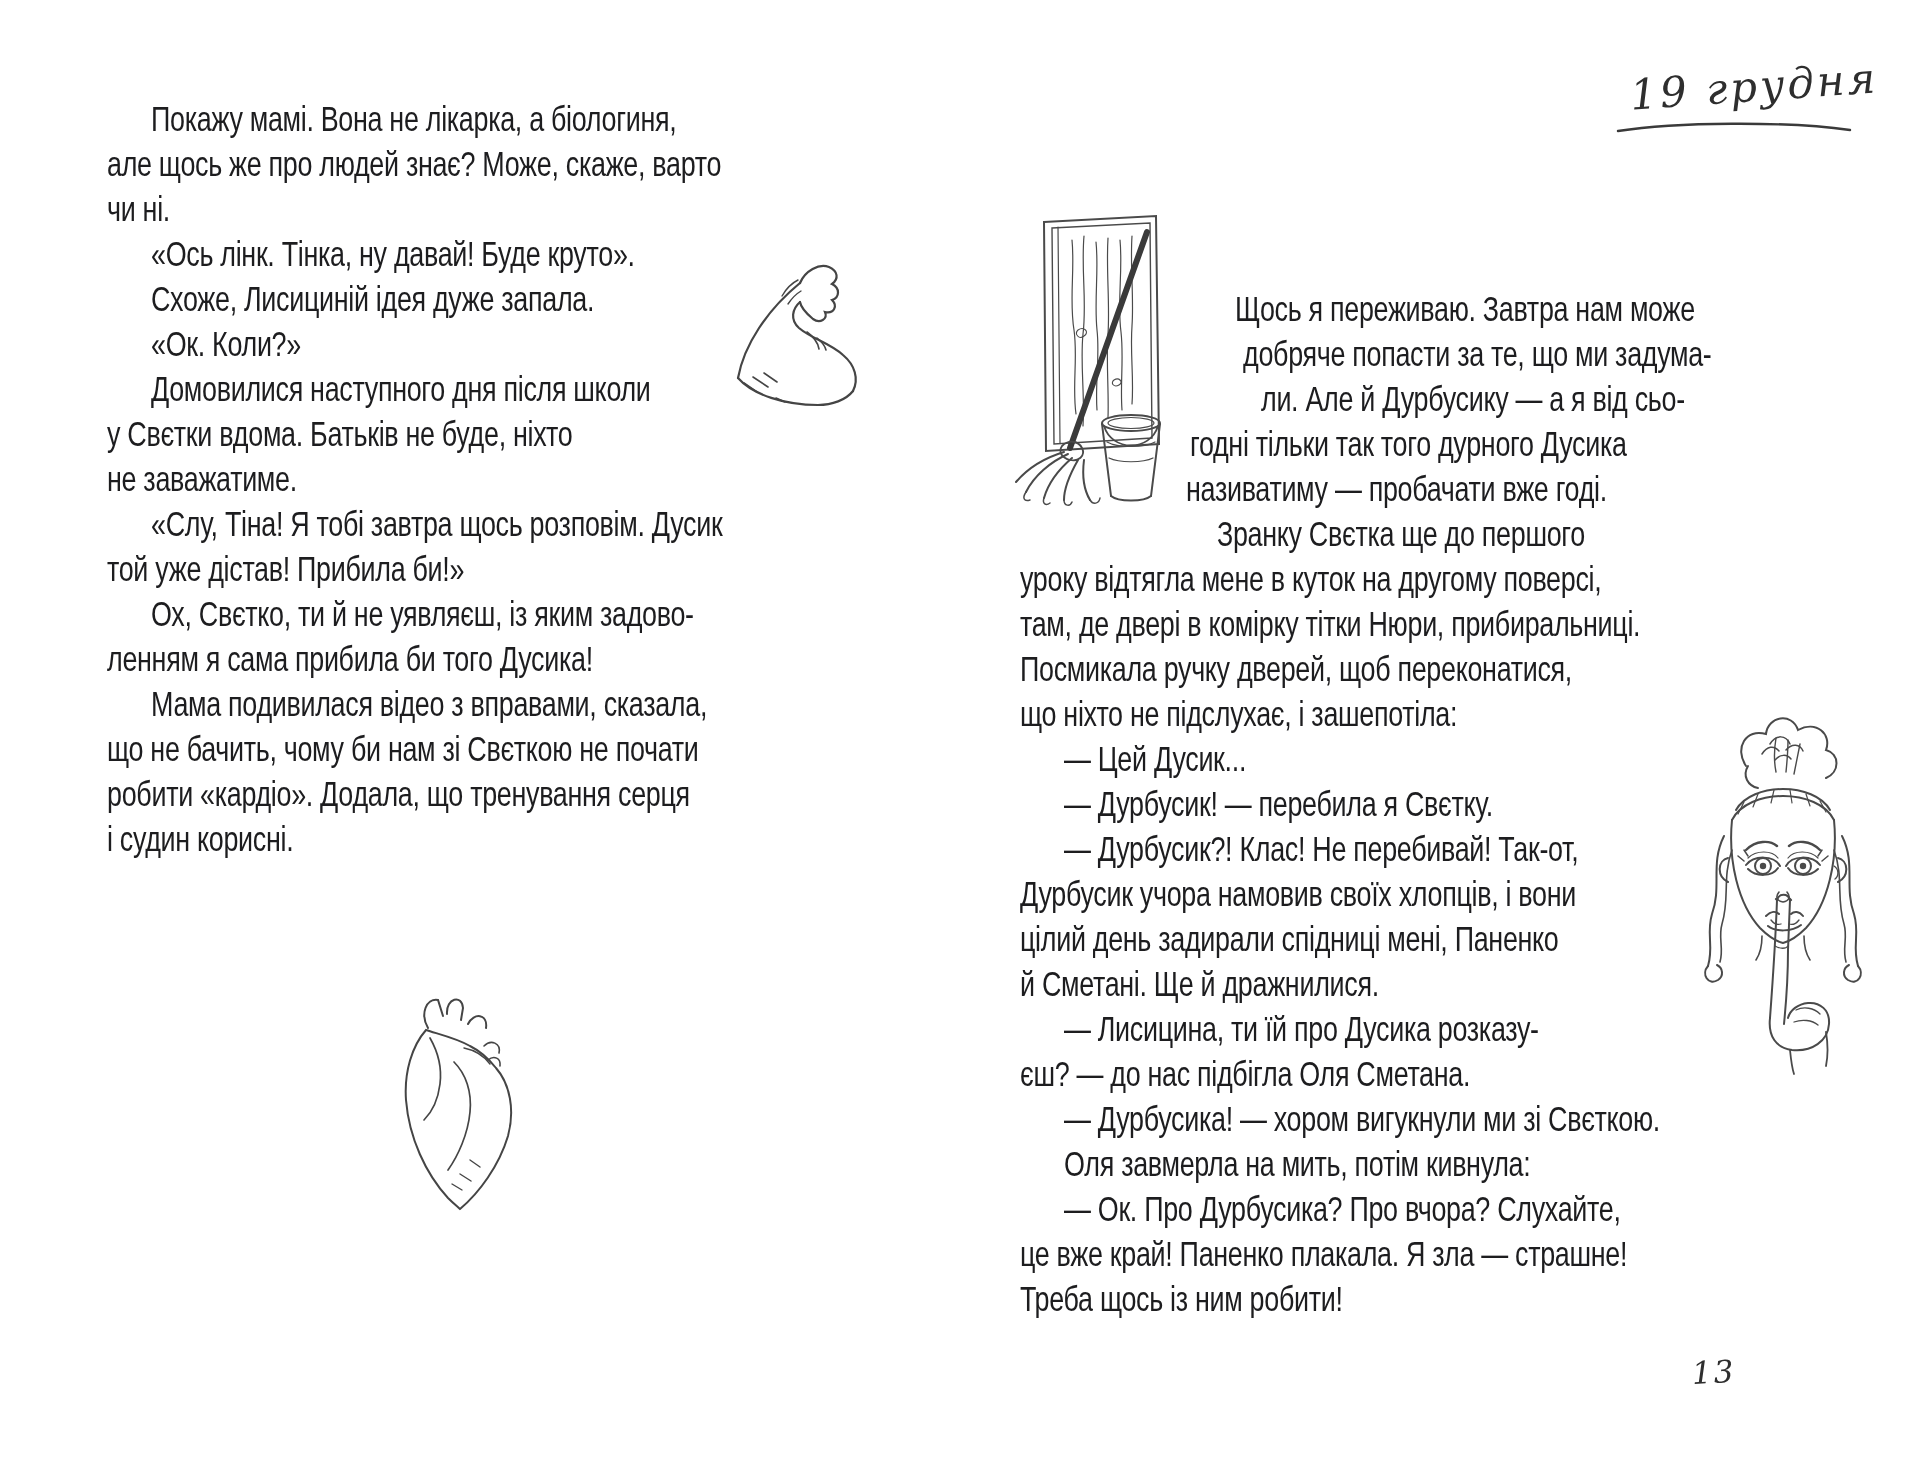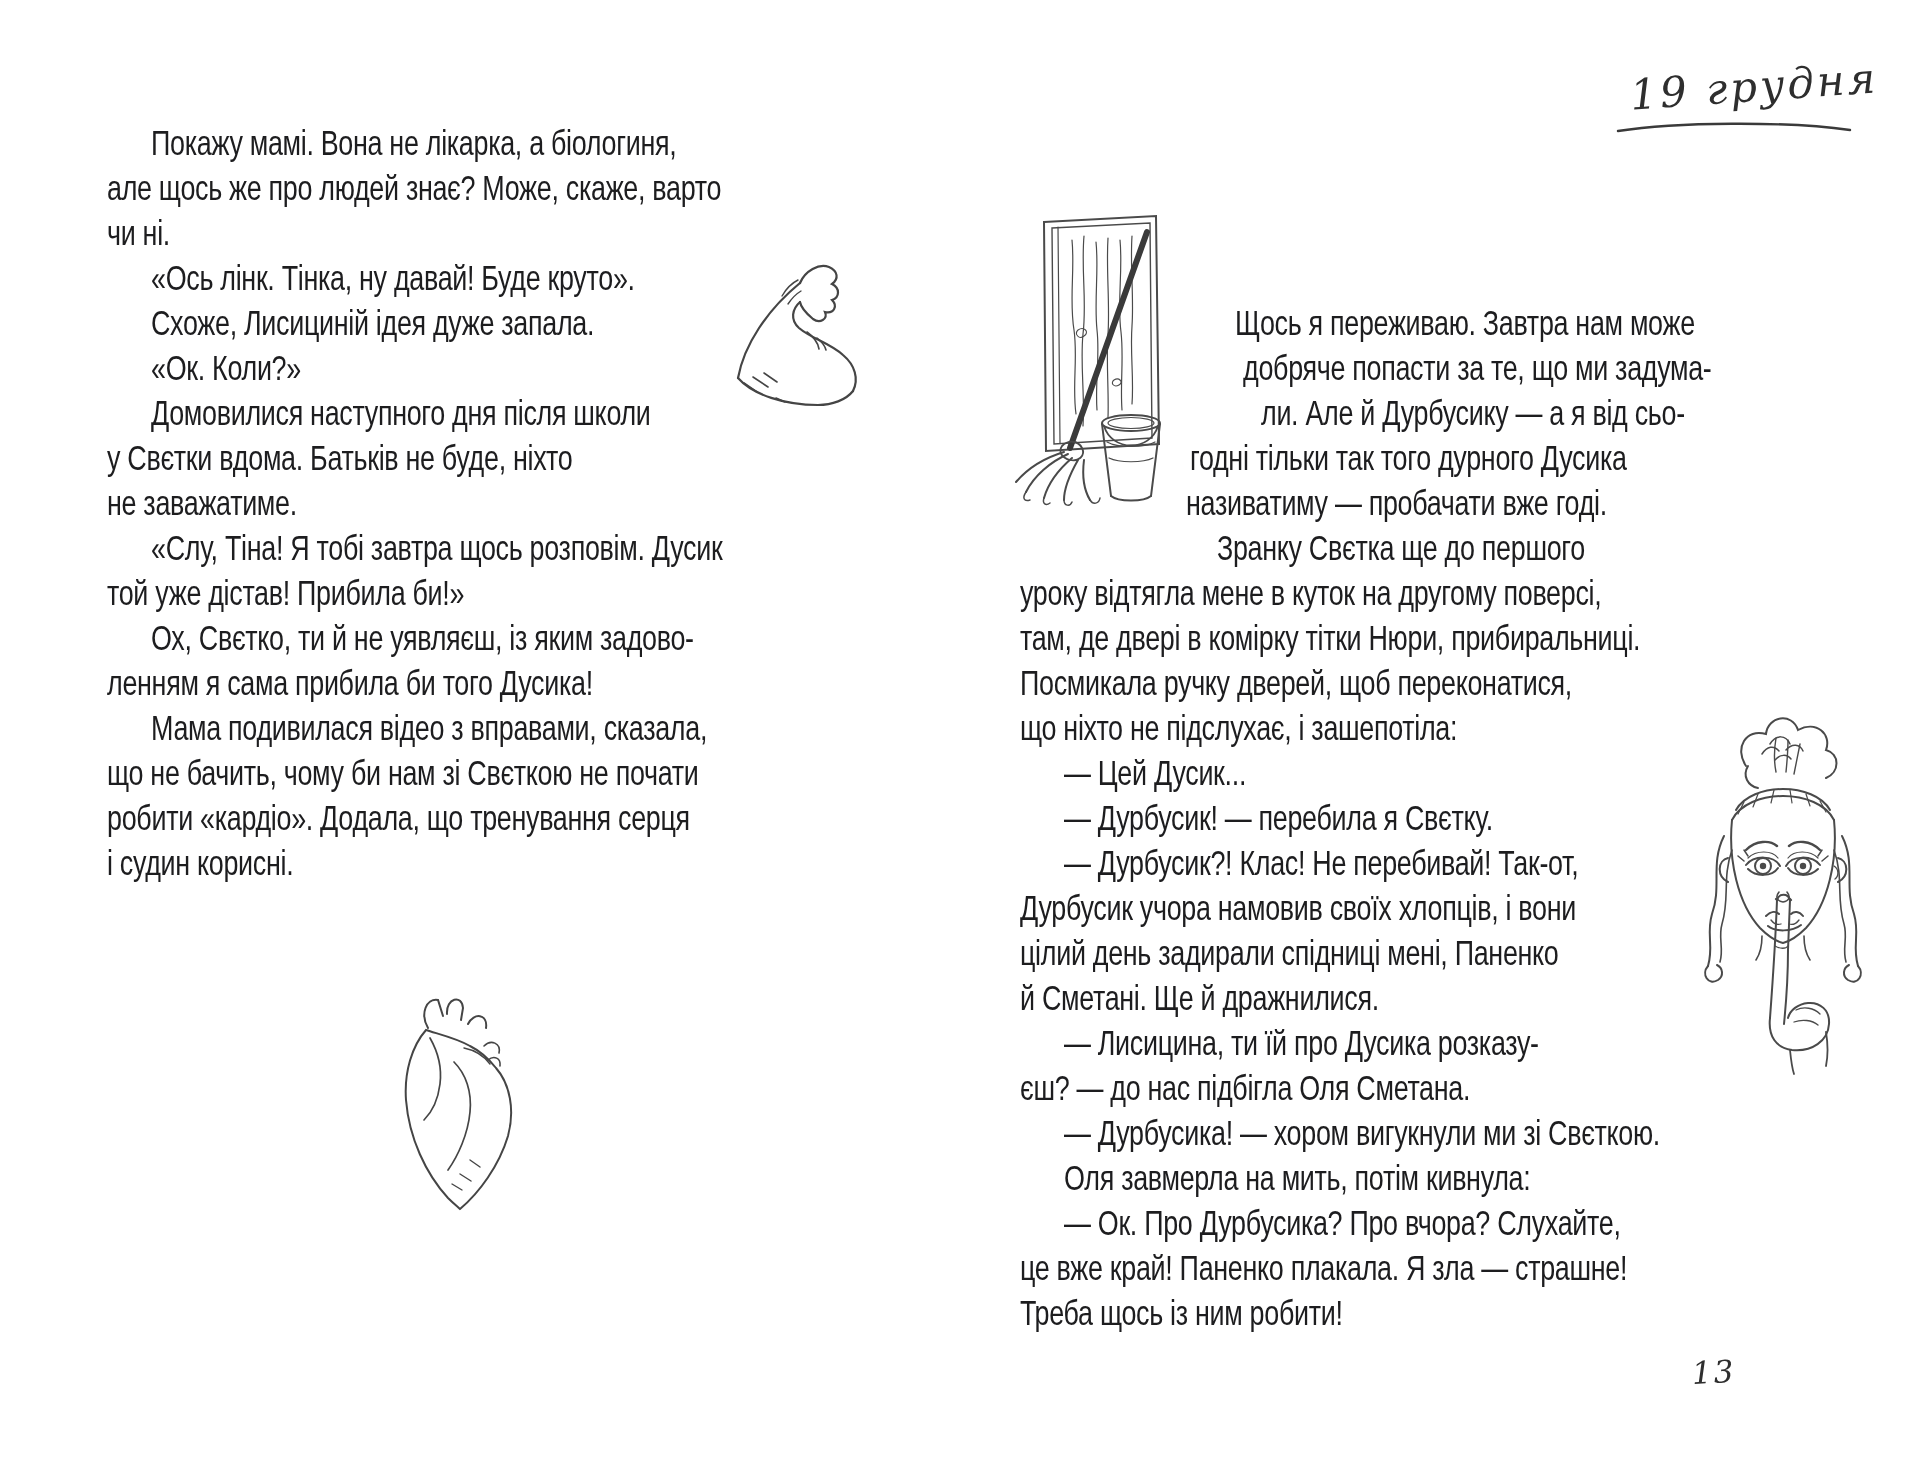--- a/index.html
+++ b/index.html
@@ -10,22 +10,22 @@
   }
   .textblock{position:absolute;color:#1d1d1f;font-size:34.5px}
   .line{
     position:absolute;white-space:nowrap;letter-spacing:-0.4px;
     transform:scaleX(0.78);transform-origin:0 0;
   }
   .ind-m{left:0}
   .ind-p{left:44px}
   .ind-w1{left:215px}.ind-w2{left:223px}.ind-w3{left:241px}
   .ind-w4{left:170px}.ind-w5{left:166px}.ind-w6{left:197px}
-  #left-page-text{left:107px;top:124px;width:700px;height:790px}
-  #right-page-text{left:1020px;top:304px;width:760px;height:1060px}
+  #left-page-text{left:107px;top:100px;width:700px;height:790px}
+  #right-page-text{left:1020px;top:290px;width:760px;height:1060px}
   .illustration{position:absolute}
   .hand{
     position:absolute;color:#2e2e2e;font-style:italic;
     font-family:"DejaVu Serif",serif;
   }
   #date-header{left:1630px;top:62px;font-size:42px;transform:rotate(-4deg);letter-spacing:3px}
   #date-underline{left:1614px;top:118px}
   #page-number{left:1692px;top:1354px;font-size:31px;transform:rotate(-3deg);letter-spacing:2px}
 </style>
 </head>

